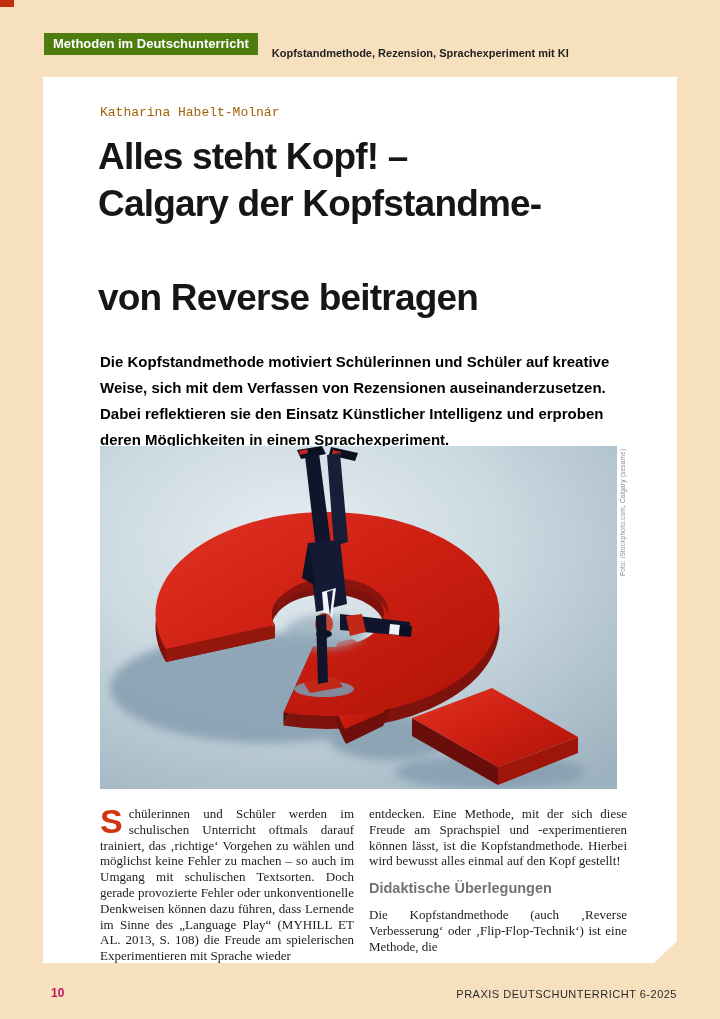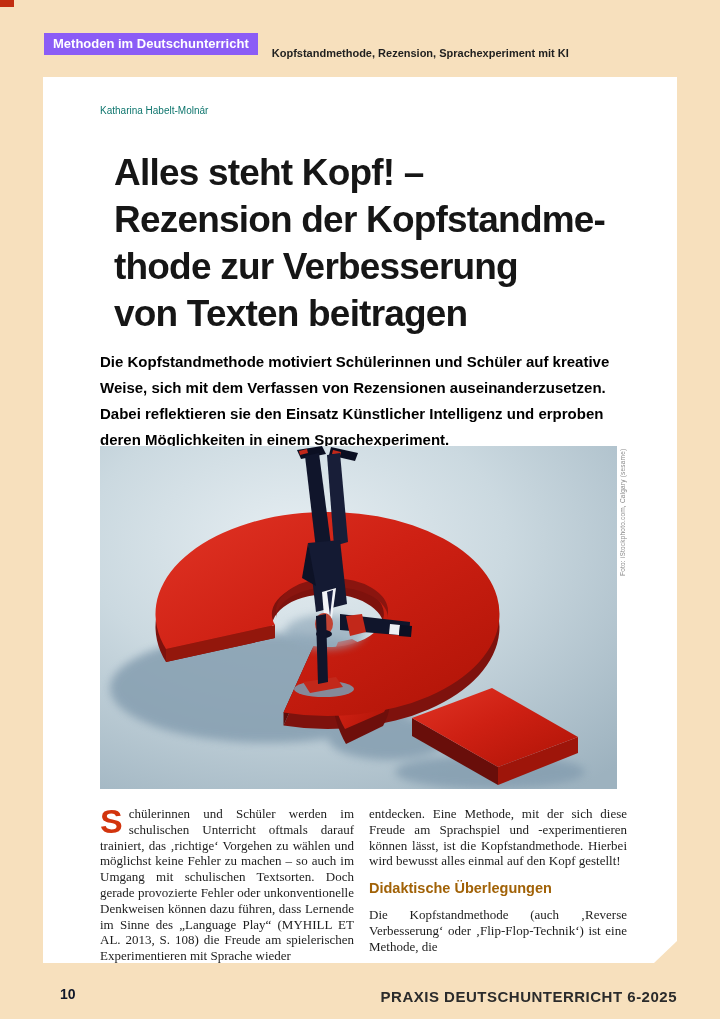--- a/index.html
+++ b/index.html
@@ -4,27 +4,27 @@
 <style>
   html,body{margin:0;padding:0;}
   body{
     width:720px;height:1019px;position:relative;overflow:hidden;
     background:#F7E0BD;
     font-family:"Liberation Sans",sans-serif;
     -webkit-font-smoothing:antialiased;
   }
   .corner-mark{position:absolute;left:0;top:0;width:14px;height:7px;background:#C22D10;}
   .kicker-row{position:absolute;left:44px;top:29px;display:flex;align-items:center;gap:14px;}
-  .kicker-badge{background:#8b5cf6;color:#fff;font-size:13px;font-weight:700;padding:3px 9px 4px;white-space:nowrap;}
+  .kicker-badge{background:#4d7c0f;color:#fff;font-size:13px;font-weight:700;padding:3px 9px 4px;white-space:nowrap;}
   .kicker-topics{font-size:11px;font-weight:700;color:#1F1F1F;white-space:nowrap;margin-top:18px;}
   .card{
     position:absolute;left:43px;top:77px;width:634px;height:886px;background:#fff;
     clip-path:polygon(0 0,100% 0,100% calc(100% - 22px),calc(100% - 23px) 100%,0 100%);
   }
-  .author{position:absolute;left:100px;top:105px;font-size:10px;color:#0f766e;}
+  .author{position:absolute;left:100px;top:105px;font-size:13px;color:#a16207;font-family:Liberation Mono, monospace;}
   .headline{
     position:absolute;left:98px;top:133px;width:540px;
     font-size:37px;line-height:47px;font-weight:700;color:#161616;letter-spacing:-0.8px;
   }
   .intro{
     position:absolute;left:100px;top:349px;width:530px;
     font-size:15px;line-height:26px;font-weight:700;color:#000000;
   }
   .figure-wrap{position:absolute;left:100px;top:446px;width:517px;height:343px;}
   .figure-wrap svg{display:block;}
@@ -36,46 +36,46 @@
   .col{position:absolute;top:806px;font-family:"Liberation Serif",serif;font-size:13px;line-height:15.8px;
        color:#1C1C1C;text-align:justify;hyphens:auto;}
   .col p{margin:0;}
   .col-left{left:100px;width:254px;}
   .col-right{left:369px;width:258px;}
   .dropcap{
     float:left;font-family:"Liberation Sans",sans-serif;font-weight:700;
     font-size:34px;line-height:27px;color:#D2340D;margin:2px 6px 0 0;
   }
   .section-heading{
-    font-family:"Liberation Sans",sans-serif;font-size:14.5px;font-weight:700;color:#a16207;
+    font-family:"Liberation Sans",sans-serif;font-size:14.5px;font-weight:700;color:#737373;
     margin:12px 0 10px;text-align:left;
   }
-  .footer-pagenum{position:absolute;left:60px;top:986px;font-size:14px;font-weight:700;color:#0f172a;}
-  .footer-journal{position:absolute;right:43px;top:988px;font-size:15px;font-weight:700;
+  .footer-pagenum{position:absolute;left:51px;top:986px;font-size:12px;font-weight:700;color:#be185d;}
+  .footer-journal{position:absolute;right:43px;top:988px;font-size:11px;font-weight:400;
     letter-spacing:.5px;color:#2B2B2B;}
 </style>
 </head>
 <body>
 
 <div class="corner-mark"></div>
 
 <div class="kicker-row">
   <span class="kicker-badge">Methoden im Deutschunterricht</span>
   <span class="kicker-topics">Kopfstandmethode, Rezension, Sprachexperiment mit KI</span>
 </div>
 
 <div class="card"></div>
 
 <div class="author">Katharina Habelt-Molnár</div>
 
-<h1 class="headline" style="margin:16px;">
+<h1 class="headline" style="margin:0;">
   <span>Alles steht Kopf! –</span><br>
-  <span>Rezension der Kopfstandme-</span><br>
-  <span>thode zur Verbesserung</span><br>
-  <span>von Texten beitragen</span>
+  <span>Calgary der Kopfstandme-</span><br>
+  <br>
+  <span>von Reverse beitragen</span>
 </h1>
 
 <div class="intro">Die Kopfstandmethode motiviert Schülerinnen und Schüler auf kreative Weise, sich mit dem Verfassen von Rezensionen auseinanderzusetzen. Dabei reflektieren sie den Einsatz Künstlicher Intelligenz und erproben deren Möglichkeiten in einem Sprachexperiment.</div>
 
 <div class="figure-wrap">
   <svg width="517" height="343" viewBox="0 0 517 343" role="img">
     <defs>
       <radialGradient id="bgGrad" cx="38%" cy="28%" r="90%">
         <stop offset="0%" stop-color="#E6EEF2"></stop>
         <stop offset="45%" stop-color="#CBD9E0"></stop>

